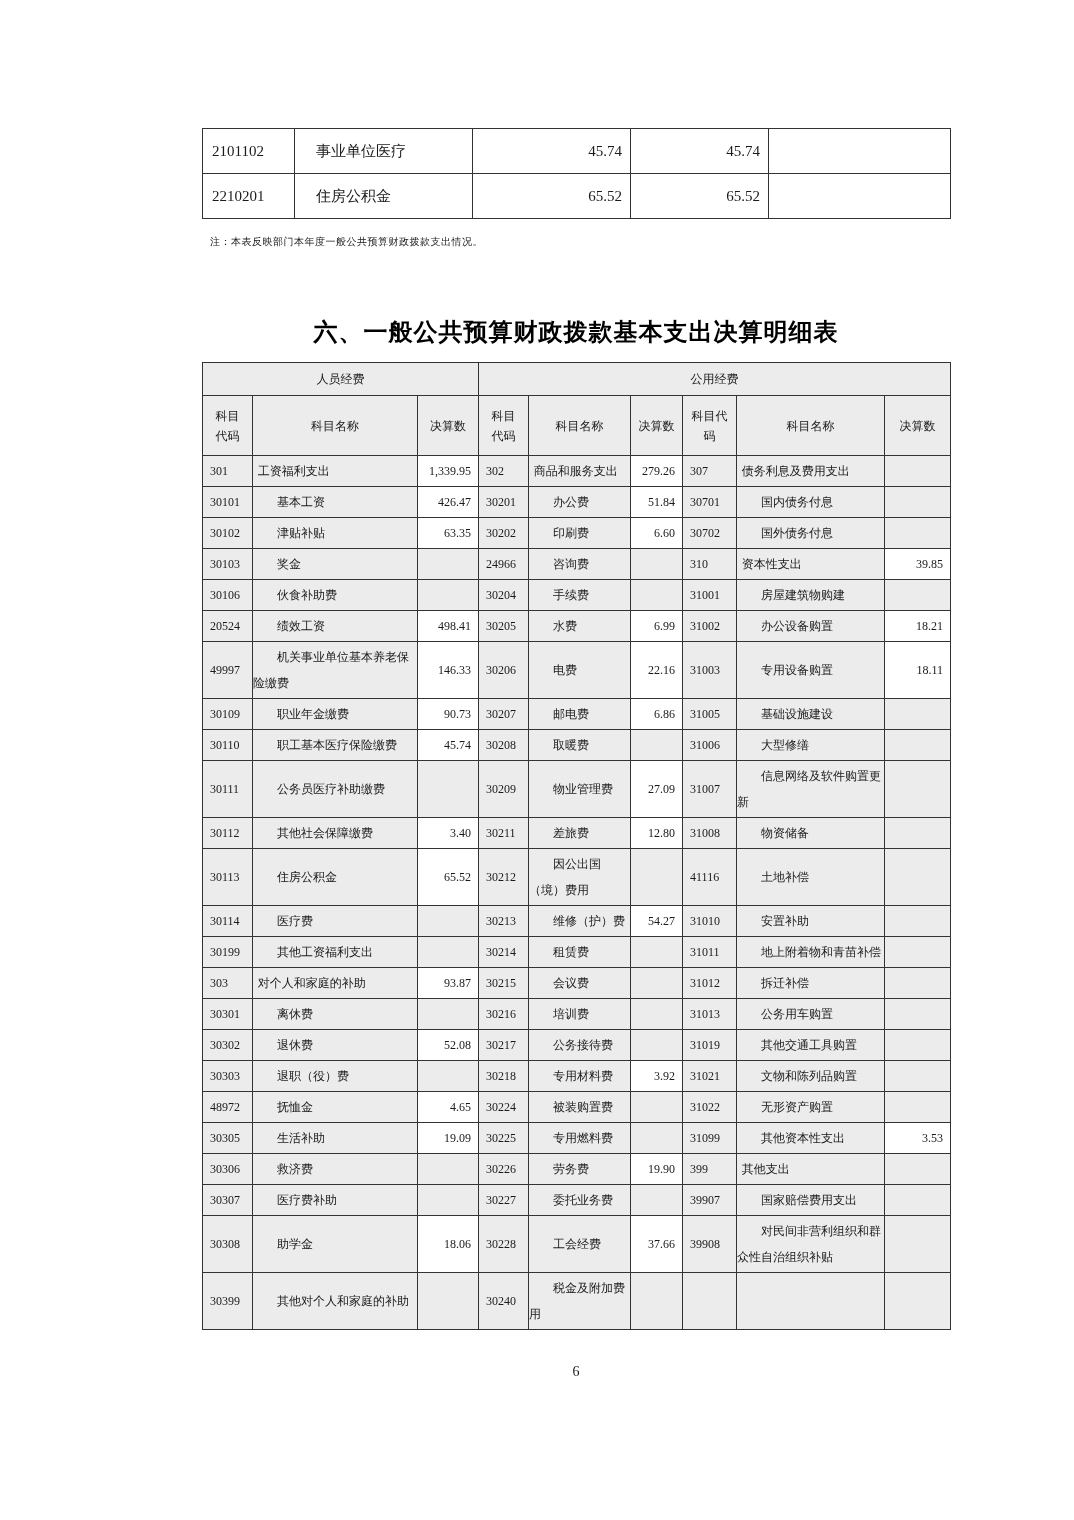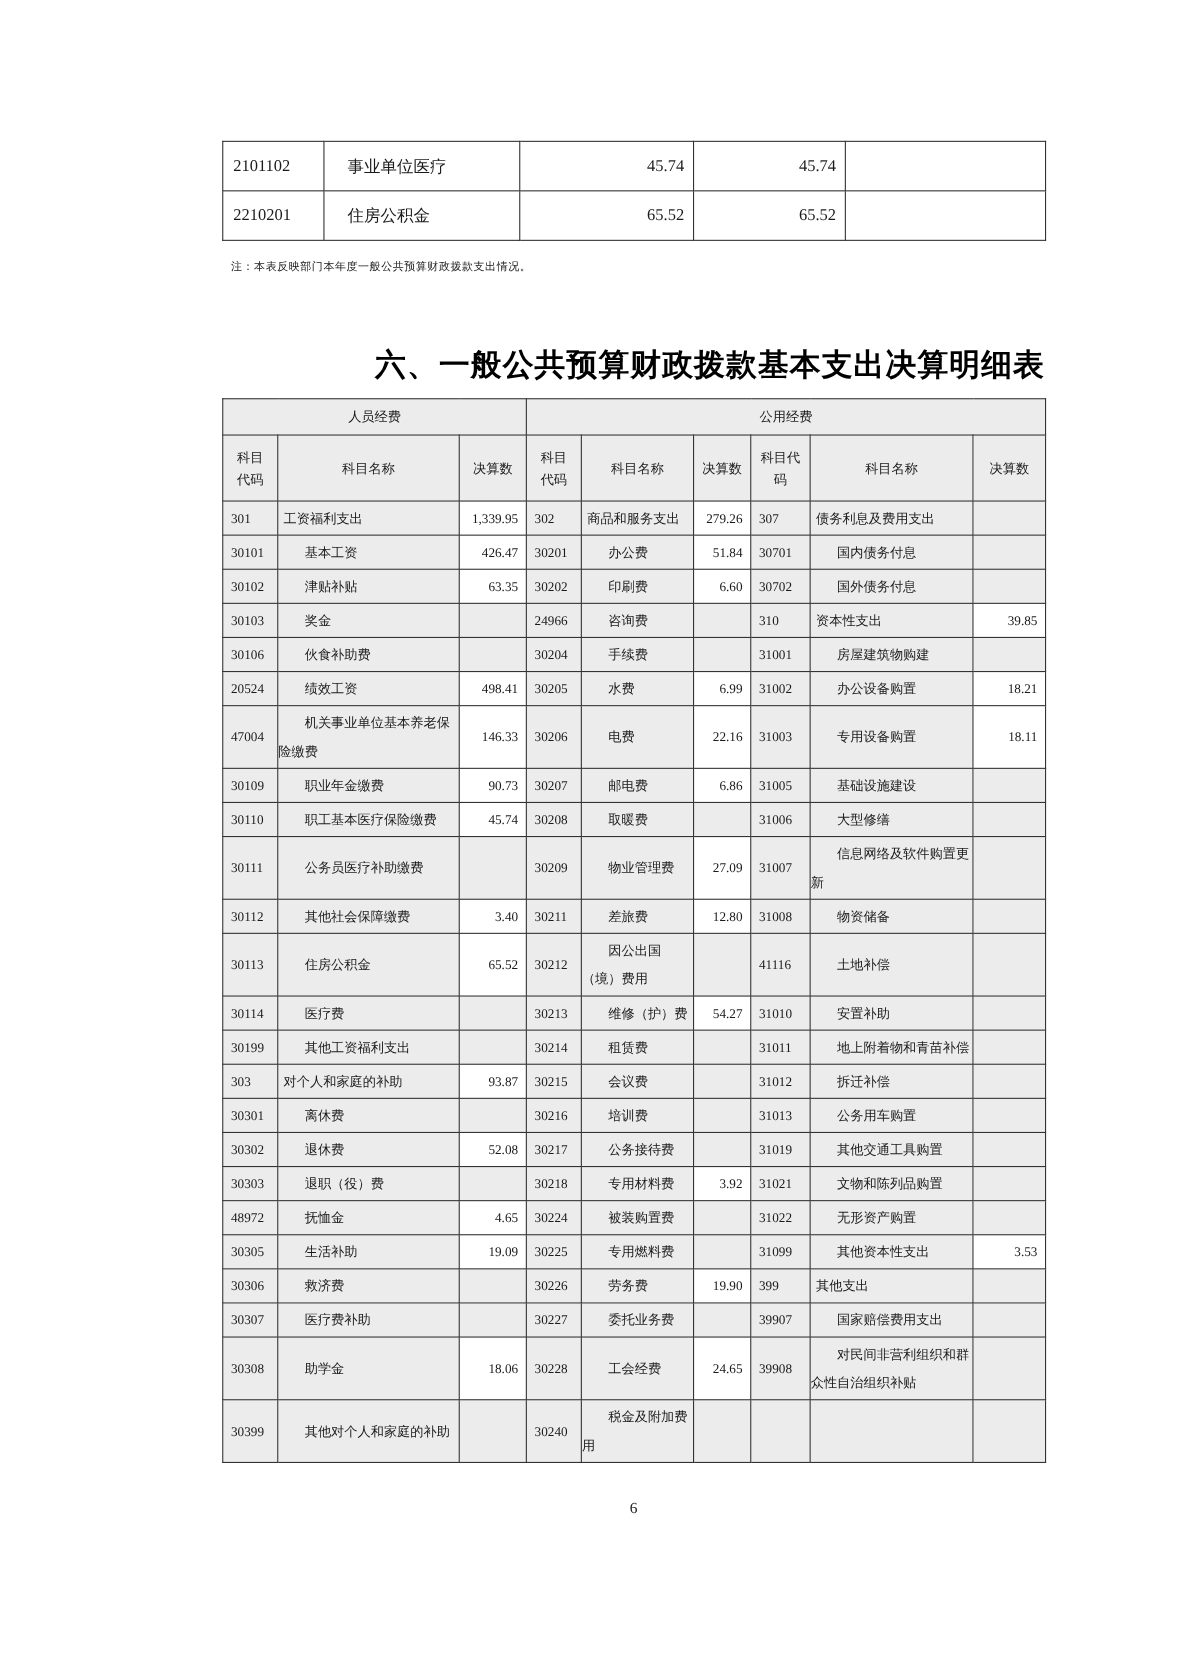--- a/index.html
+++ b/index.html
@@ -35,24 +35,24 @@
 
   .note {
     margin-top: 16px;
     padding-left: 8px;
     font-size: 10px;
     letter-spacing: 0.5px;
   }
 
   .section-title {
     margin-top: 66px;
-    text-align: right;
+    text-align: center;
     font-family: "Liberation Sans", "DejaVu Sans", sans-serif;
     font-weight: bold;
-    font-size: 28px;
+    font-size: 24px;
     line-height: 34px;
     letter-spacing: 1px;
     color: #000;
   }
 
   
   .detail-table { width: 748px; margin-top: 13px; font-size: 12px; }
   .detail-table th, .detail-table td {
     border: 1px solid #333;
     background: var(--cell-bg, #ececec);
@@ -240,21 +240,21 @@
             <div>水费</div>
           </td>
           <td class="val num">6.99</td>
           <td class="code">31002</td>
           <td class="name">
             <div>办公设备购置</div>
           </td>
           <td class="val num">18.21</td>
         </tr>
         <tr>
-          <td class="code">47004</td>
+          <td class="code">49997</td>
           <td class="name">
             <div>机关事业单位基本养老保险缴费</div>
           </td>
           <td class="val num">146.33</td>
           <td class="code">30206</td>
           <td class="name">
             <div>电费</div>
           </td>
           <td class="val num">22.16</td>
           <td class="code">31003</td>
@@ -521,21 +521,21 @@
         <tr>
           <td class="code">30308</td>
           <td class="name">
             <div>助学金</div>
           </td>
           <td class="val num">18.06</td>
           <td class="code">30228</td>
           <td class="name">
             <div>工会经费</div>
           </td>
-          <td class="val num">24.65</td>
+          <td class="val num">37.66</td>
           <td class="code">39908</td>
           <td class="name">
             <div>对民间非营利组织和群众性自治组织补贴</div>
           </td>
           <td class="val"></td>
         </tr>
         <tr>
           <td class="code">30399</td>
           <td class="name">
             <div>其他对个人和家庭的补助</div>

